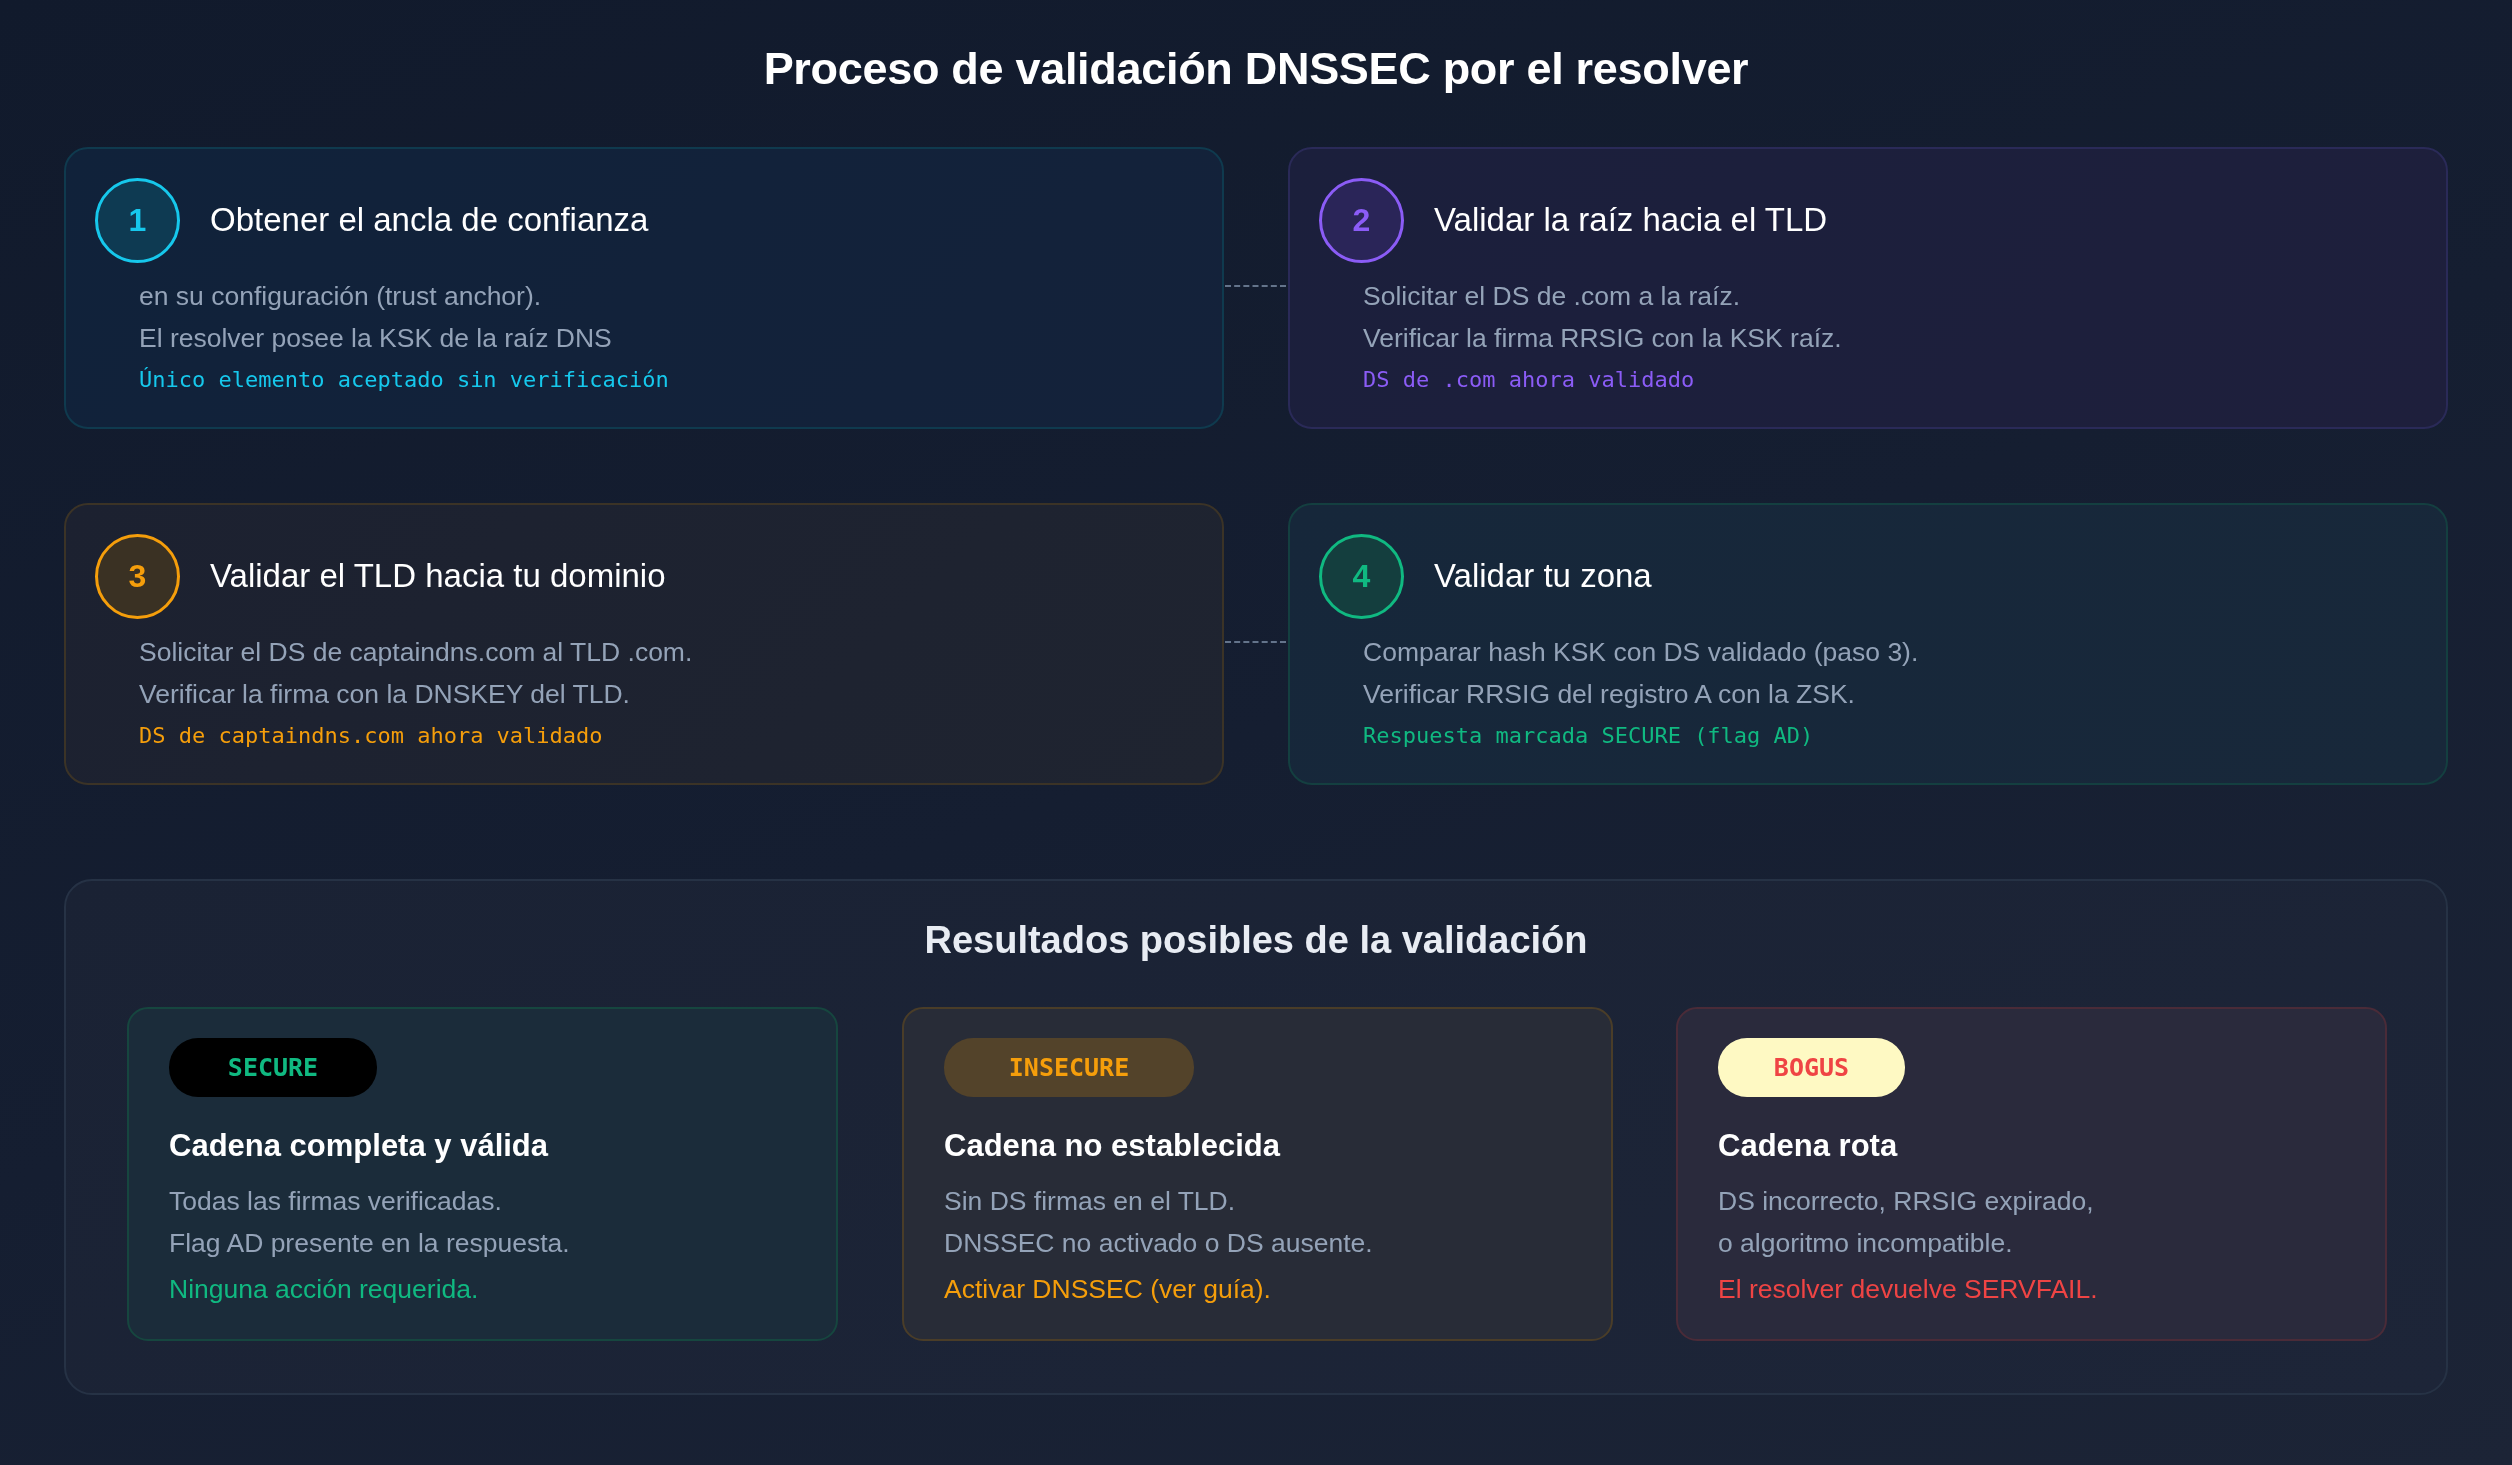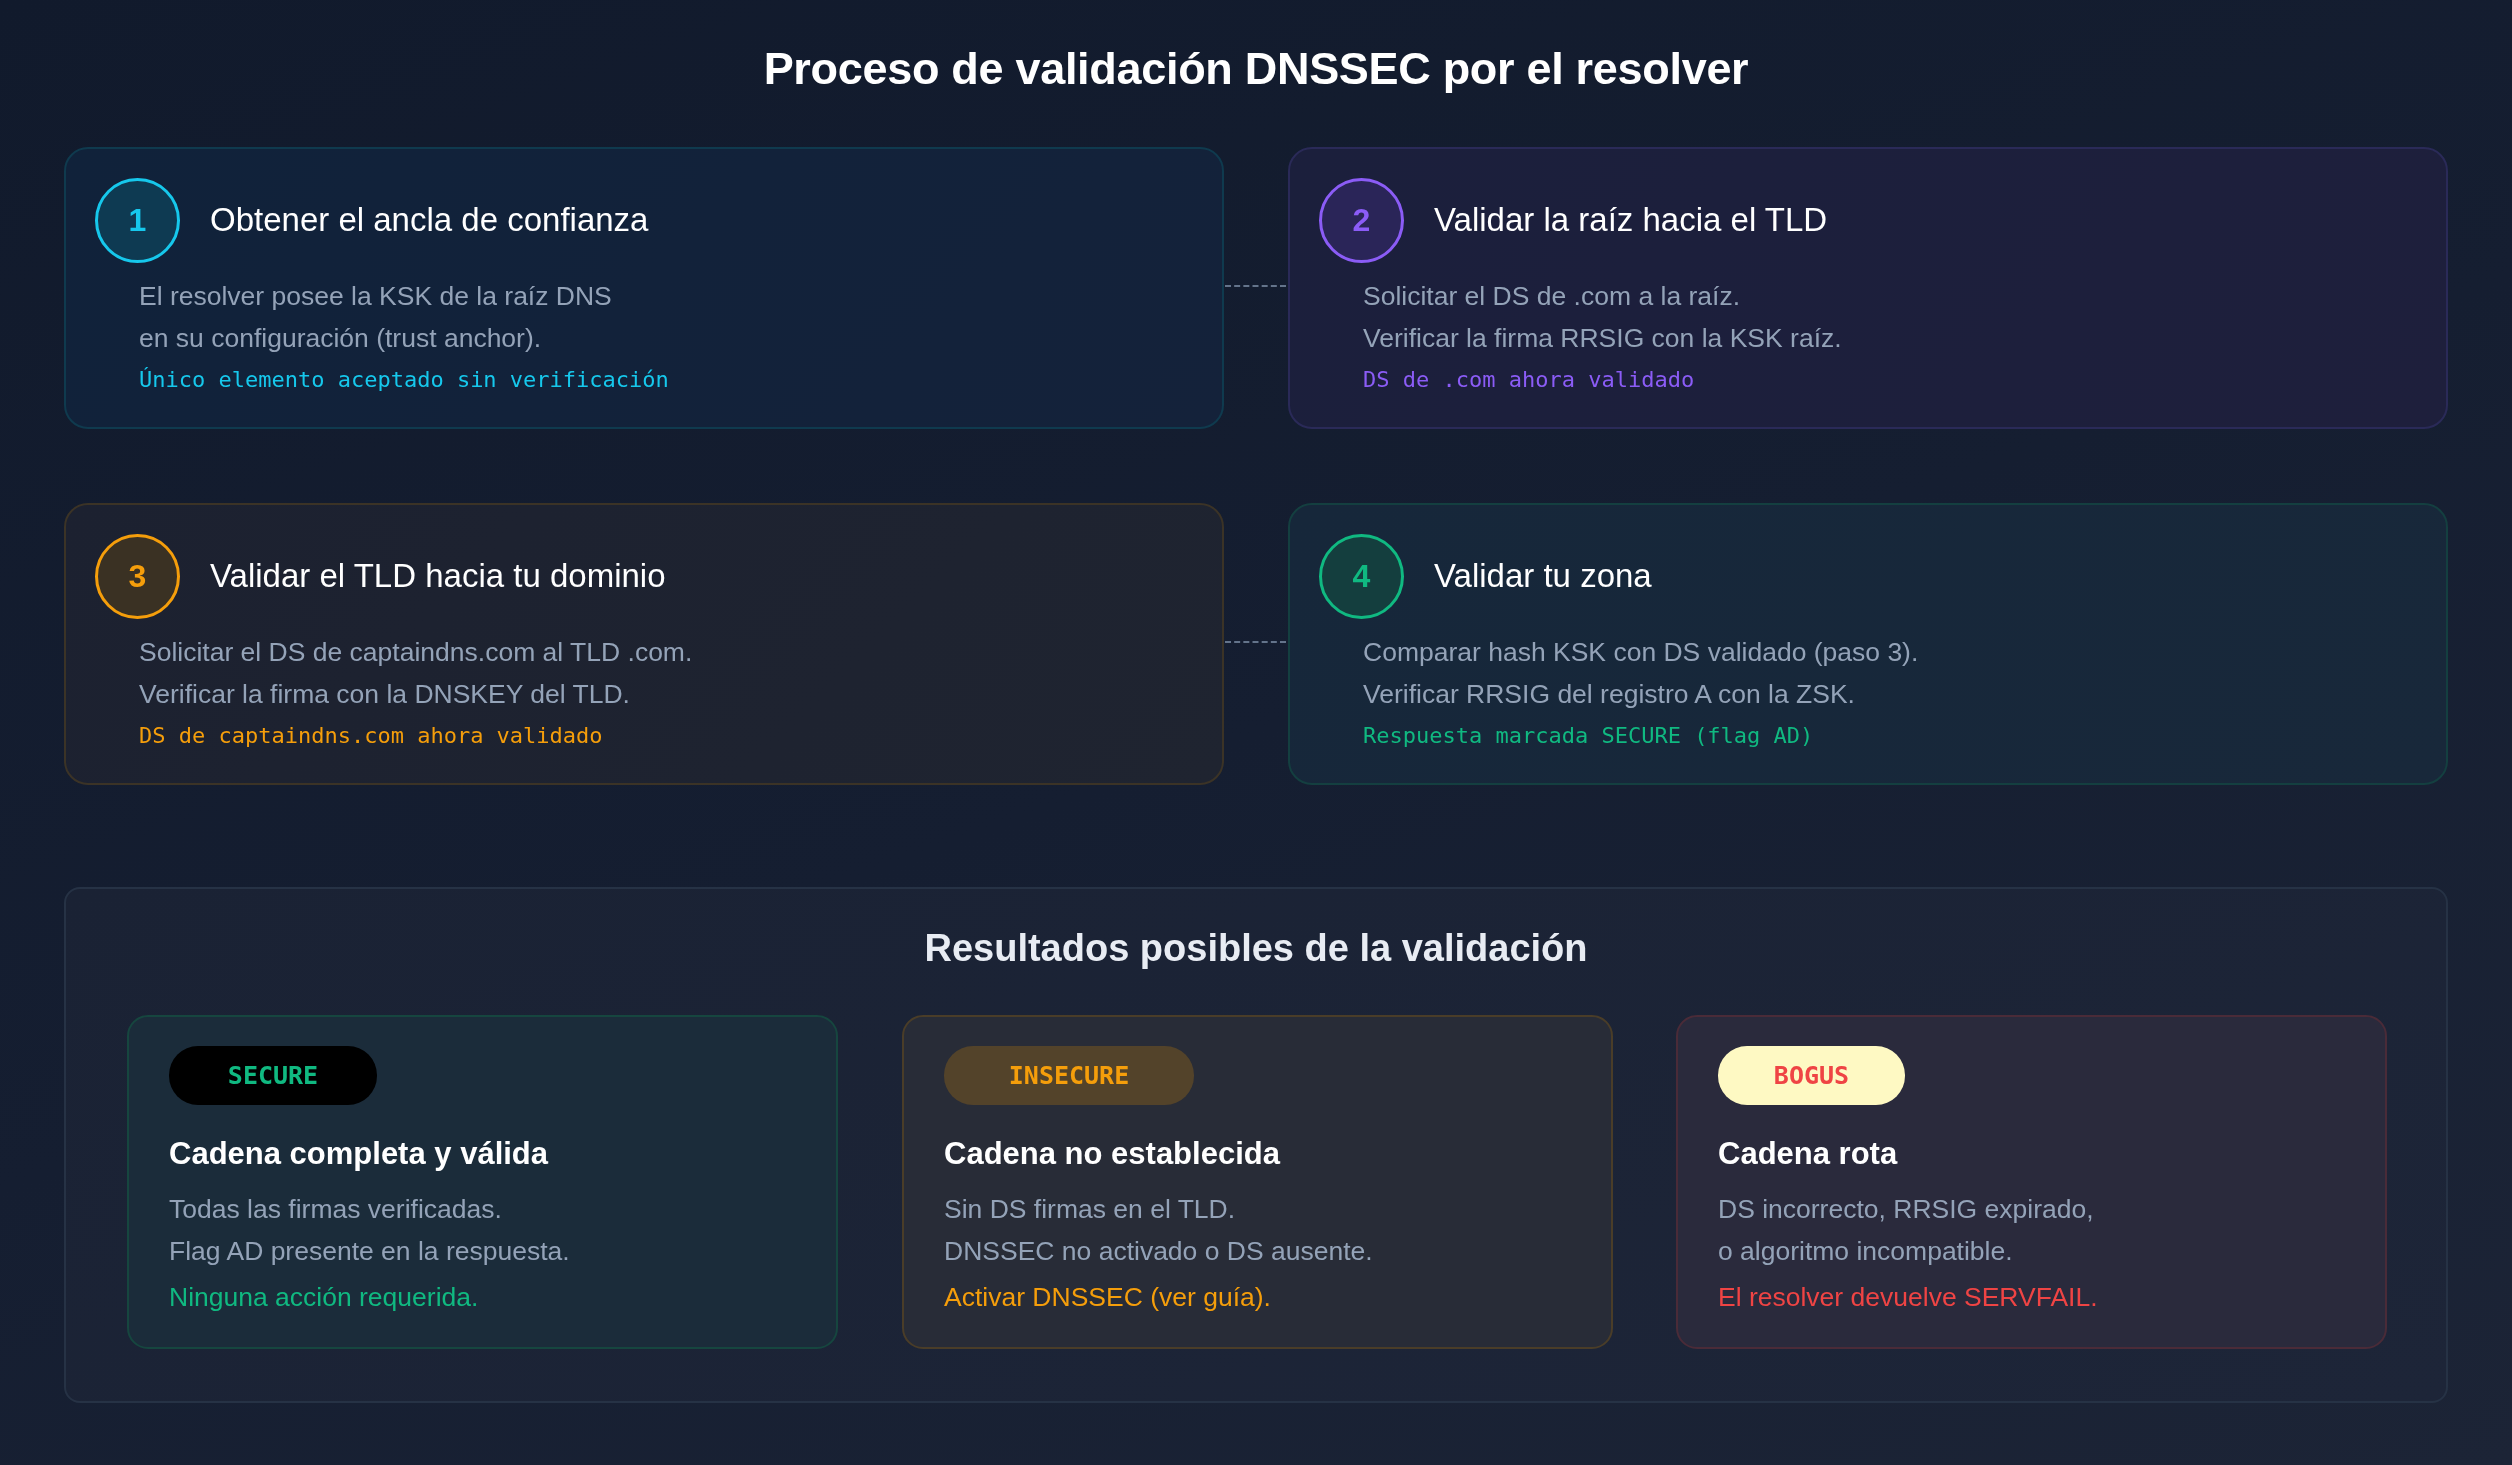--- a/index.html
+++ b/index.html
@@ -47,23 +47,22 @@
   .c1 .step-note { color: #16c8ec; }
   .c2 .step-note { color: #8b5cf6; }
   .c3 .step-note { color: #f59e0b; }
   .c4 .step-note { color: #10b981; }
   .connector {
     position: absolute; left: 1225px; width: 61px; height: 0;
     border-top: 2.8px dashed #64748b;
   }
   .results-panel {
     position: absolute; left: 64px; top: 879px; width: 2384px; height: 516px;
-    border-radius: 16px; border: 2.1px solid #263245;
+    border-radius: 28px; border: 2.1px solid #263245;
     background: linear-gradient(160deg, #1a2234 0%, #1d2538 100%);
-    margin-top: 8px;
   }
   .results-title {
     position: absolute; left: 0; right: 0; top: 38px; text-align: center;
     font-size: 38px; font-weight: 700; color: #e8ecf3;
   }
   .result-card {
     position: absolute; top: 126px; width: 711px; height: 334px;
     border-radius: 21px; border: 2.8px solid;
   }
   .result-card.secure { left: 61px; background: #1b2c3a; border-color: #16463f; }
@@ -93,22 +92,22 @@
 </style>
 </head>
 <body>
 
 <div class="title">Proceso de validación DNSSEC por el resolver</div>
 
 <div class="step-card c1">
   <div class="circle">1</div>
   <div class="step-head">Obtener el ancla de confianza</div>
   <div class="step-body">
+    <div>en su configuración (trust anchor).</div>
     <div>El resolver posee la KSK de la raíz DNS</div>
-    <div>en su configuración (trust anchor).</div>
   </div>
   <div class="step-note">Único elemento aceptado sin verificación</div>
 </div>
 
 <div class="connector" style="top: 285px;"></div>
 
 <div class="step-card c2">
   <div class="circle">2</div>
   <div class="step-head">Validar la raíz hacia el TLD</div>
   <div class="step-body">

